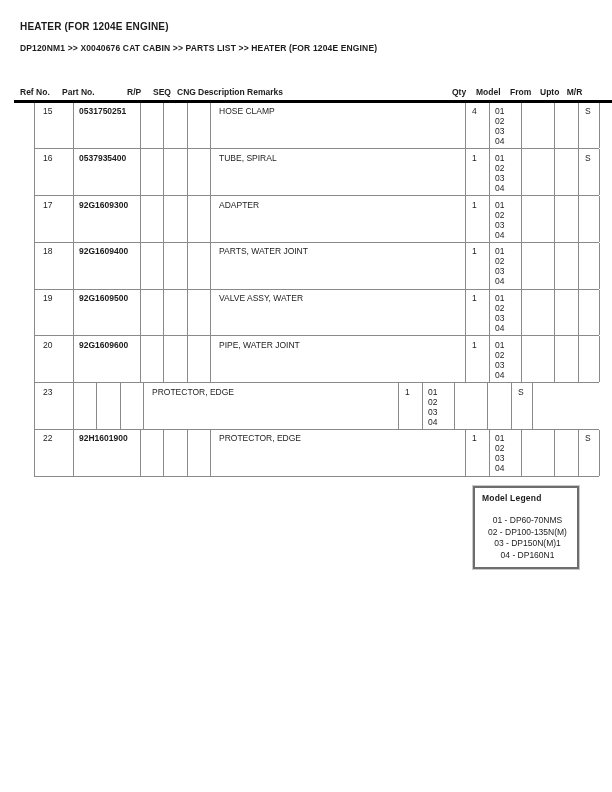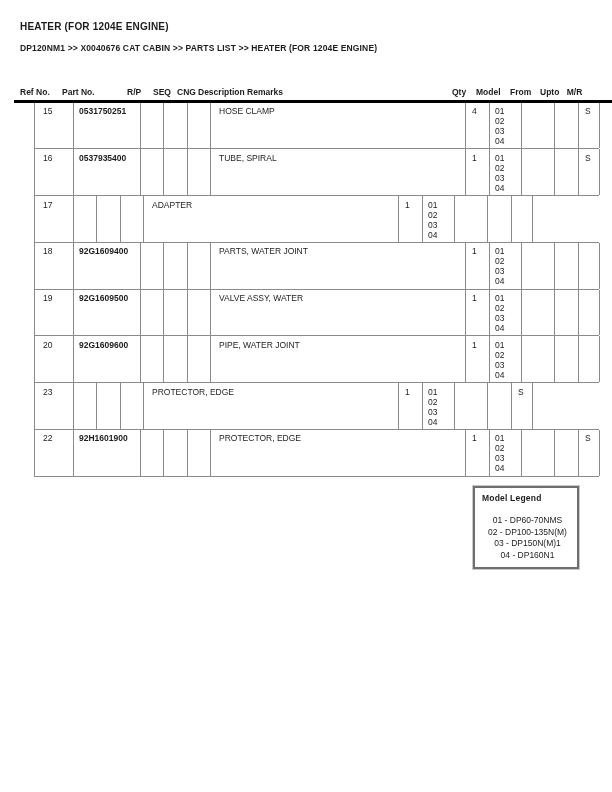--- a/index.html
+++ b/index.html
@@ -140,20 +140,21 @@
 02
 03
 04</div>
     <div class="td c-from"></div>
     <div class="td c-upto"></div>
     <div class="td c-mr">S</div>
   </div>
 
   <div class="tr">
     <div class="td c-ref">17</div>
+    <div class="td c-part">92G1609300</div>
     <div class="td c-rp"></div>
     <div class="td c-seq"></div>
     <div class="td c-cng"></div>
     <div class="td c-desc">ADAPTER</div>
     <div class="td c-qty">1</div>
     <div class="td c-model">01
 02
 03
 04</div>
     <div class="td c-from"></div>

